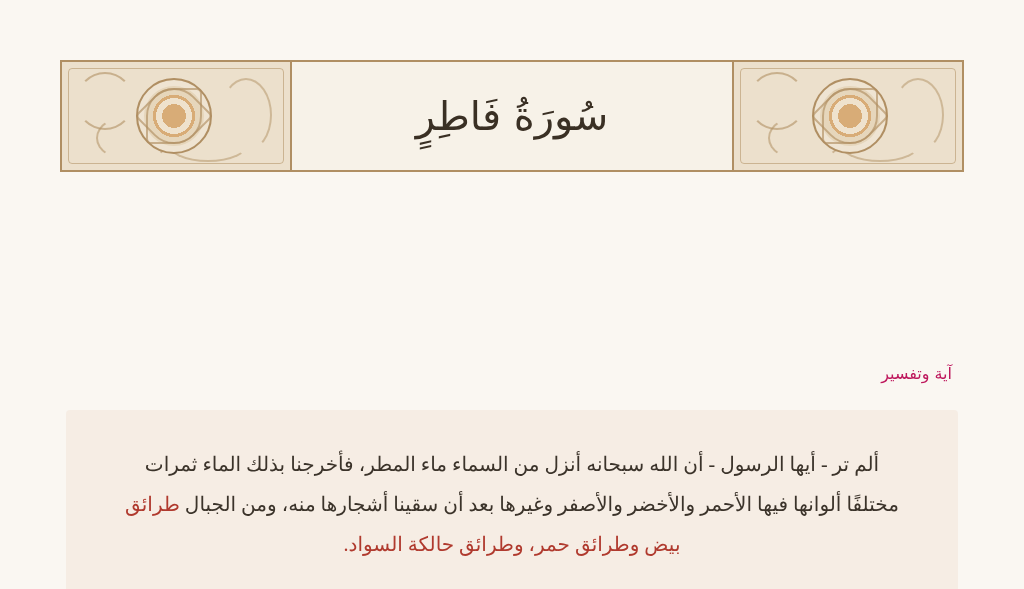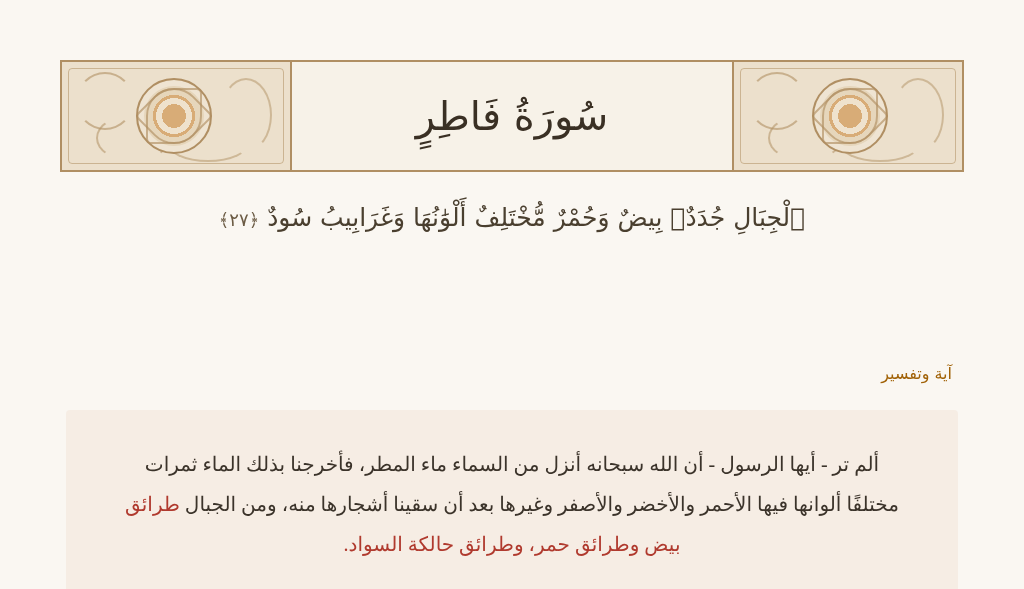--- a/index.html
+++ b/index.html
@@ -125,21 +125,21 @@
     font-size: 18px;
     color: #6b5b44;
   }
 
   
   .section-label {
     position: absolute;
     right: 72px;
     top: 352px;
     font-size: 16px;
-    color: #a16207;
+    color: #be185d;
     direction: rtl;
   }
 
   
   .tafsir-panel {
     position: absolute;
     left: 66px;
     right: 66px;
     top: 398px;
     bottom: 8px;
@@ -182,24 +182,20 @@
     <div class="banner-side side-right">
       <span class="scroll-a"></span>
       <span class="scroll-b"></span>
       <span class="scroll-c"></span>
       <span class="scroll-d"></span>
       <span class="rosette"></span>
     </div>
   </div>
 
   <div class="ayah-block">
-    <div class="ayah-line">
-      <span>ٱلْجِبَالِ جُدَدٌۢ بِيضٌ وَحُمْرٌ مُّخْتَلِفٌ أَلْوَٰنُهَا وَغَرَابِيبُ سُودٌ</span>
-      <span class="ayah-number">﴿٢٧﴾</span>
-    </div>
   </div>
 
   <div class="section-label">آية وتفسير</div>
 
   <div class="tafsir-panel">
     <div class="tafsir-text">
       <span>ألم تر - أيها الرسول - أن الله سبحانه أنزل من السماء ماء المطر، فأخرجنا بذلك الماء ثمرات مختلفًا ألوانها فيها الأحمر والأخضر والأصفر وغيرها بعد أن سقينا أشجارها منه، ومن الجبال </span><span class="hl">طرائق بيض وطرائق حمر، وطرائق حالكة السواد.</span>
     </div>
   </div>
 

